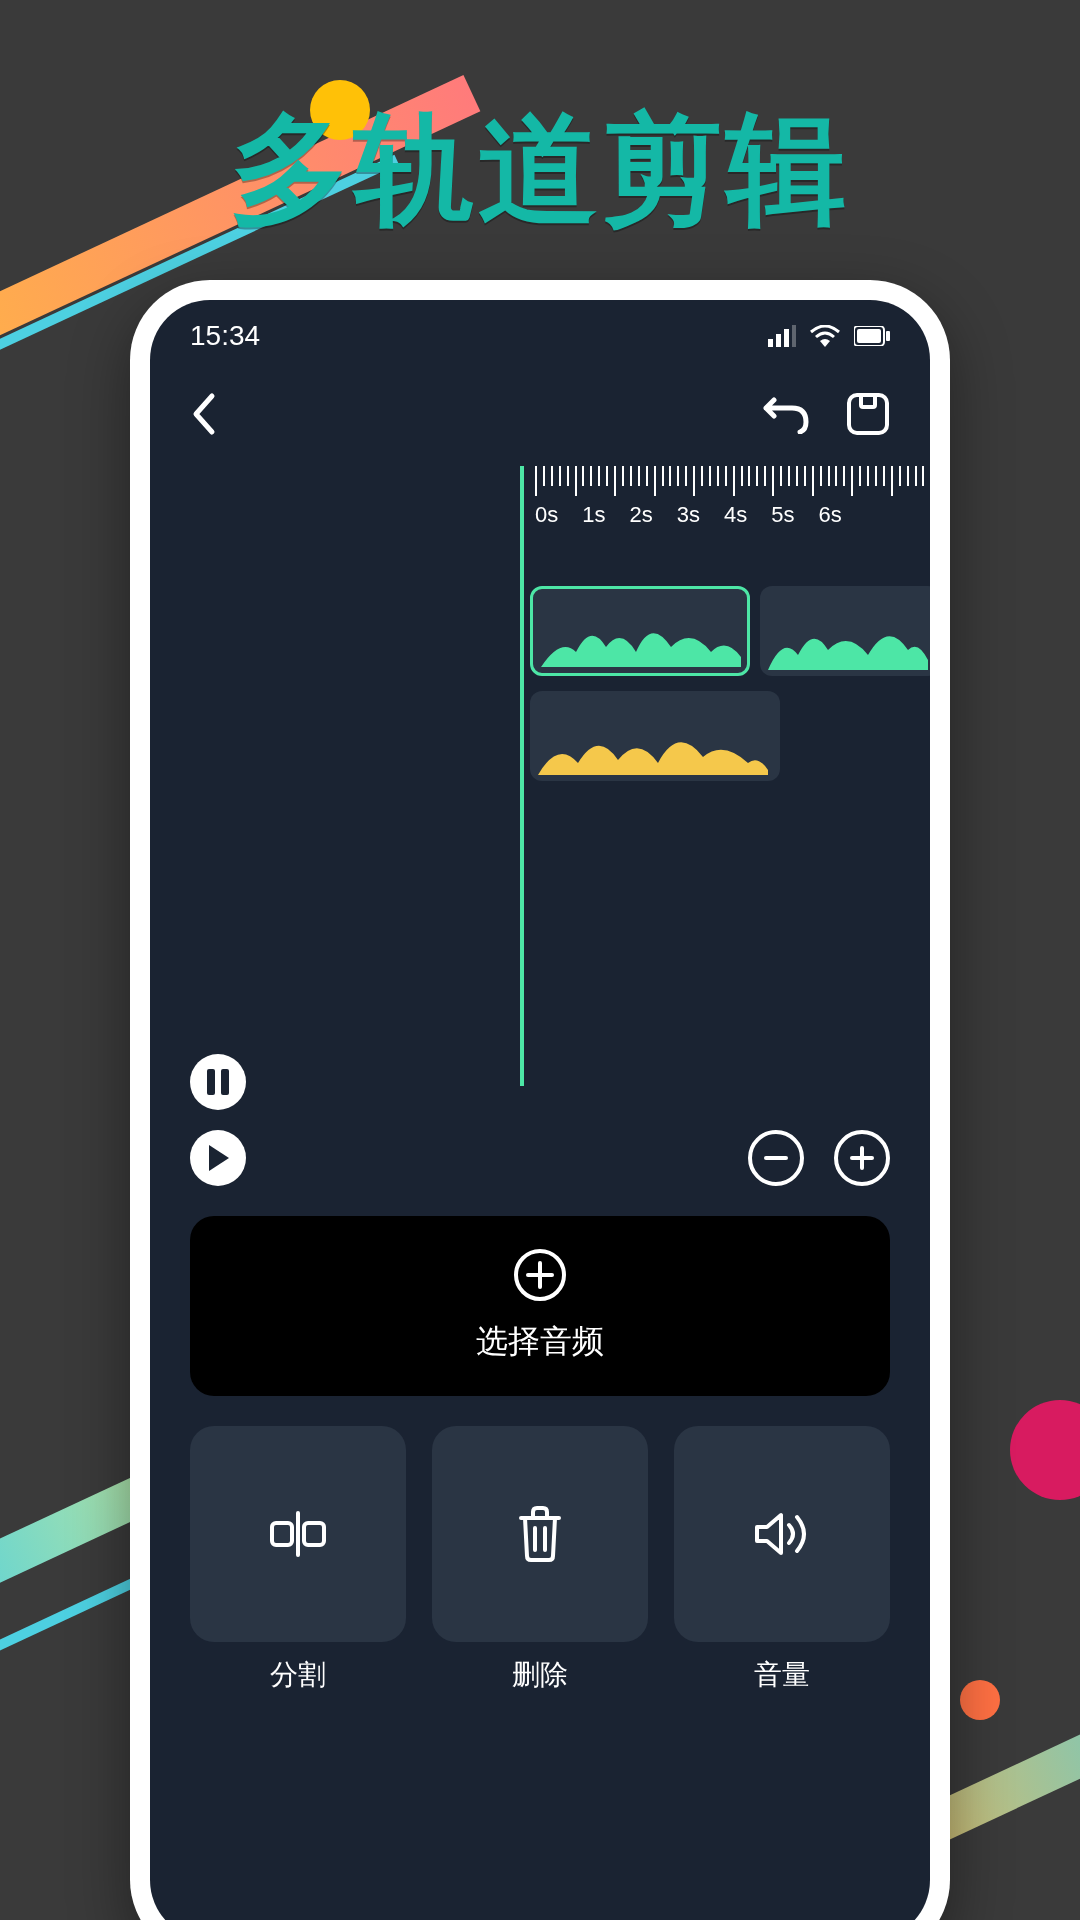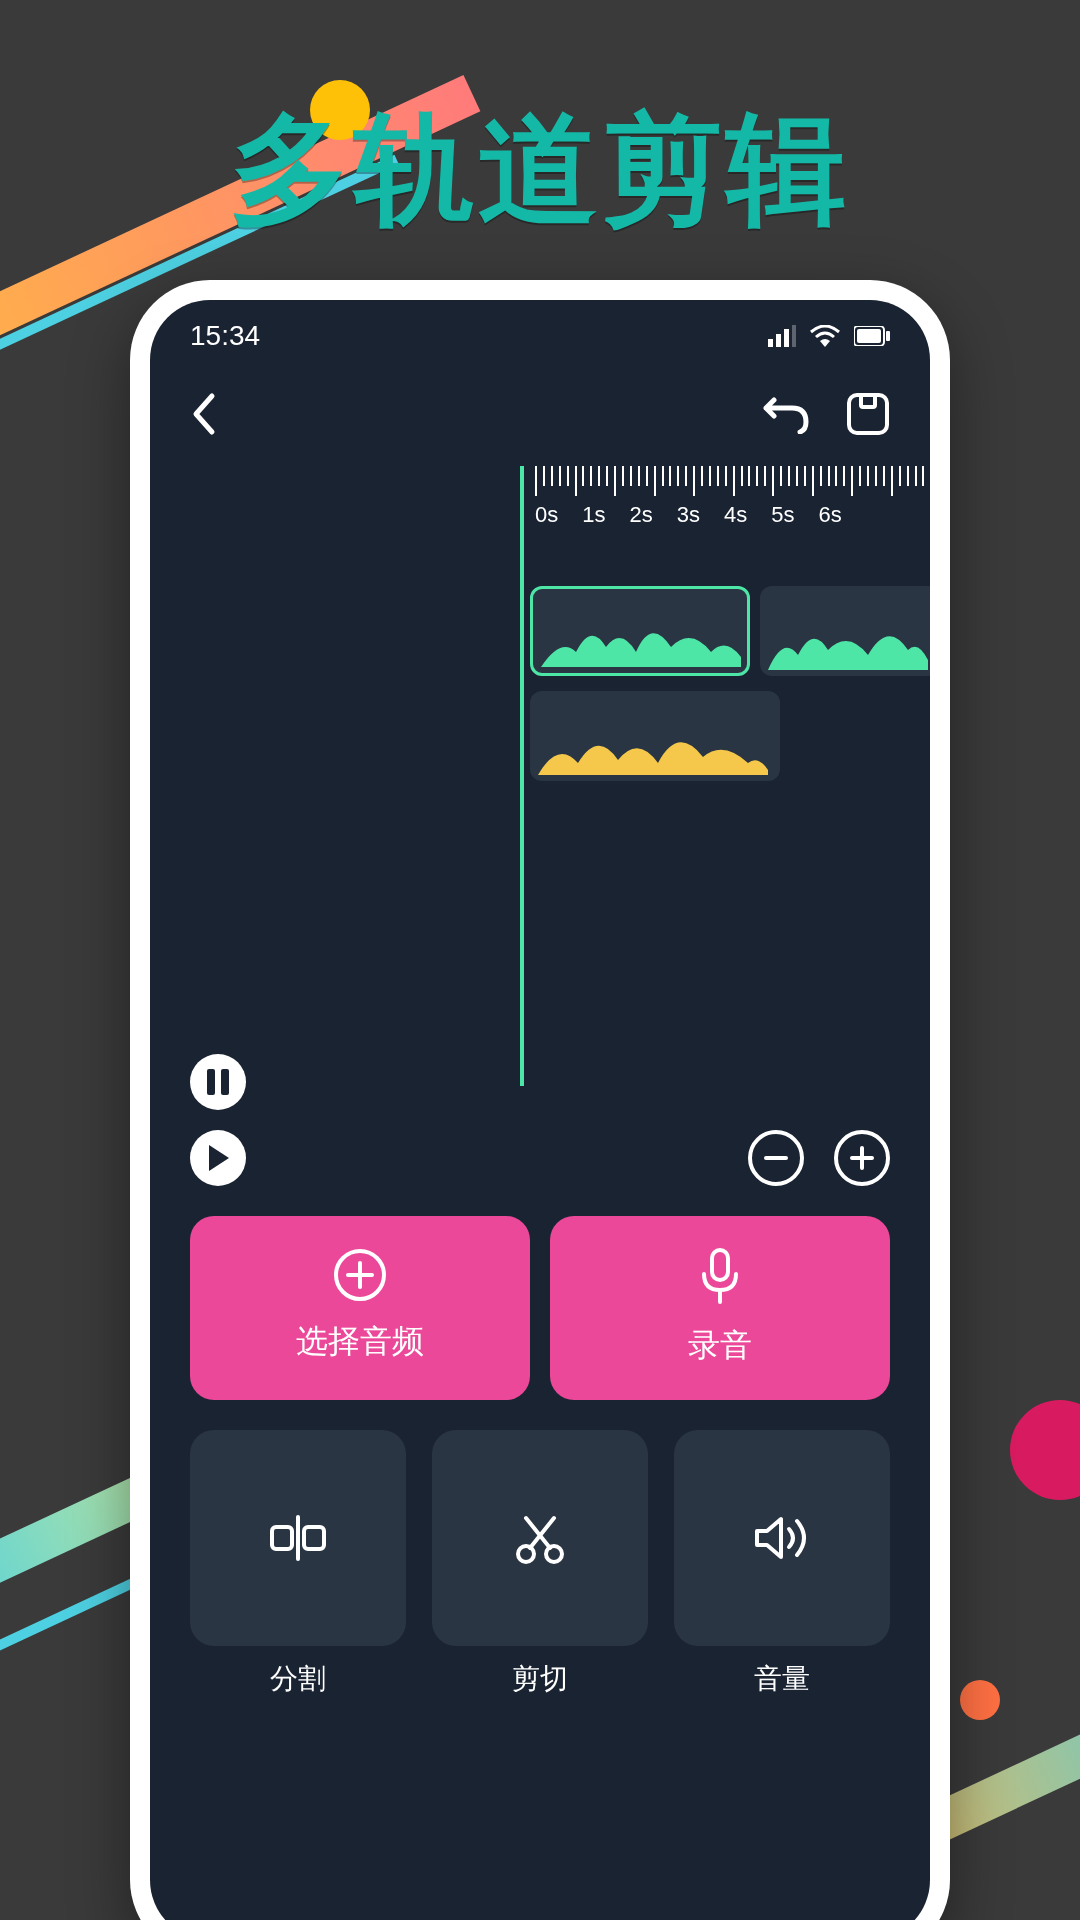--- a/index.html
+++ b/index.html
@@ -163,21 +163,21 @@
 }
 
 
 .main-actions {
   display: flex;
   gap: 20px;
   padding: 30px 40px 20px;
 }
 .main-action {
   flex: 1;
-  background: #ec4899;
+  background: #000000;
   border-radius: 24px;
   padding: 32px 0;
   display: flex;
   flex-direction: column;
   align-items: center;
   gap: 18px;
   color: #fff;
   font-size: 32px;
 }
 
@@ -391,57 +391,46 @@
       <div class="main-action">
         <span>
           <svg width="54" height="54" viewBox="0 0 54 54">
               <circle cx="27" cy="27" r="24" stroke="#fff" stroke-width="4" fill="none"></circle>
               <line x1="15" y1="27" x2="39" y2="27" stroke="#fff" stroke-width="4" stroke-linecap="round"></line>
               <line x1="27" y1="15" x2="27" y2="39" stroke="#fff" stroke-width="4" stroke-linecap="round"></line>
             </svg>
         </span>
         <span>选择音频</span>
       </div>
-      <div class="main-action">
-        <span>
-          <svg width="44" height="58" viewBox="0 0 44 58">
-              <rect x="14" y="2" width="16" height="30" rx="8" stroke="#fff" stroke-width="4" fill="none"></rect>
-              <path d="M6 26 Q6 42 22 42 Q38 42 38 26" stroke="#fff" stroke-width="4" fill="none" stroke-linecap="round"></path>
-              <line x1="22" y1="42" x2="22" y2="54" stroke="#fff" stroke-width="4" stroke-linecap="round"></line>
-            </svg>
-        </span>
-        <span>录音</span>
-      </div>
     </div>
 
     <div class="tool-row">
       <div class="tool-btn">
         <div class="tool-icon-box">
           <span>
             <svg width="60" height="50" viewBox="0 0 60 50">
                 <rect x="4" y="14" width="20" height="22" rx="4" stroke="#fff" stroke-width="4" fill="none"></rect>
                 <rect x="36" y="14" width="20" height="22" rx="4" stroke="#fff" stroke-width="4" fill="none"></rect>
                 <line x1="30" y1="4" x2="30" y2="46" stroke="#fff" stroke-width="4" stroke-linecap="round"></line>
               </svg>
           </span>
         </div>
         <span>分割</span>
       </div>
       <div class="tool-btn">
         <div class="tool-icon-box">
           <span>
-            <svg width="56" height="56" viewBox="0 0 56 56">
-                <circle cx="14" cy="44" r="8" stroke="#fff" stroke-width="4" fill="none"></circle>
-                <circle cx="42" cy="44" r="8" stroke="#fff" stroke-width="4" fill="none"></circle>
-                <line x1="18" y1="38" x2="42" y2="8" stroke="#fff" stroke-width="4" stroke-linecap="round"></line>
-                <line x1="38" y1="38" x2="14" y2="8" stroke="#fff" stroke-width="4" stroke-linecap="round"></line>
+            <svg width="50" height="56" viewBox="0 0 50 56">
+                <path d="M6 12 L44 12 M18 12 L18 6 Q18 2 22 2 L28 2 Q32 2 32 6 L32 12 M10 12 L12 50 Q12 54 16 54 L34 54 Q38 54 38 50 L40 12" stroke="#fff" stroke-width="4" fill="none" stroke-linecap="round" stroke-linejoin="round"></path>
+                <line x1="20" y1="22" x2="20" y2="44" stroke="#fff" stroke-width="4" stroke-linecap="round"></line>
+                <line x1="30" y1="22" x2="30" y2="44" stroke="#fff" stroke-width="4" stroke-linecap="round"></line>
               </svg>
           </span>
         </div>
-        <span>剪切</span>
+        <span>删除</span>
       </div>
       <div class="tool-btn">
         <div class="tool-icon-box">
           <span>
             <svg width="58" height="50" viewBox="0 0 58 50">
                 <path d="M4 18 L14 18 L28 6 L28 44 L14 32 L4 32 Z" stroke="#fff" stroke-width="4" fill="none" stroke-linejoin="round"></path>
                 <path d="M36 16 Q44 25 36 34" stroke="#fff" stroke-width="4" fill="none" stroke-linecap="round"></path>
                 <path d="M44 8 Q58 25 44 42" stroke="#fff" stroke-width="4" fill="none" stroke-linecap="round"></path>
               </svg>
           </span>

